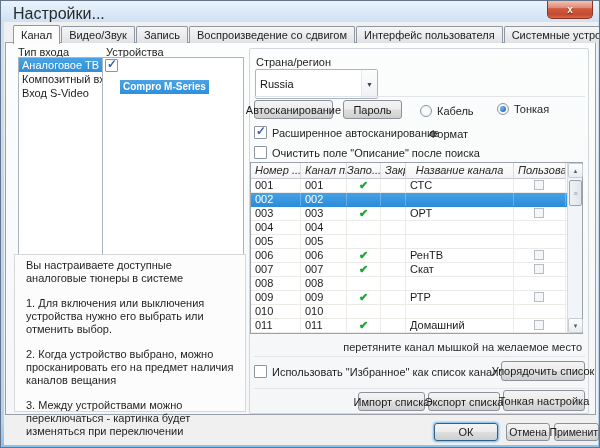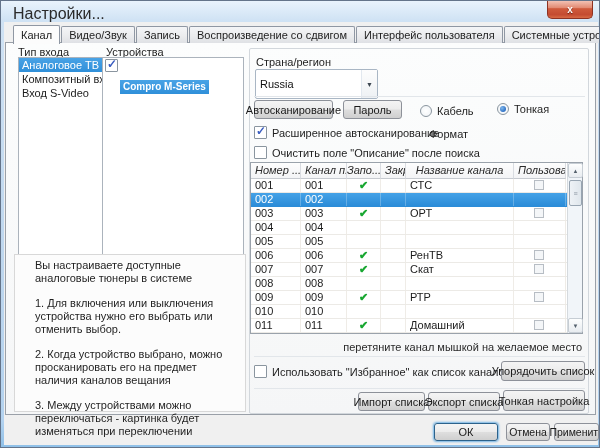--- a/index.html
+++ b/index.html
@@ -34,21 +34,21 @@
   .devrow { display:flex; align-items:center; height:15px; padding-left:2px; }
   .devrow .dlabel { font-size:10px; font-weight:bold; color:#fff; background:linear-gradient(180deg,#49a3e6,#2f8fd9); padding:0 3px; height:14px; line-height:14px;margin-top:42px; }
 
   .cb { display:inline-block; width:13px; height:13px; background:#fff; border:1px solid #8a959f; border-radius:1px; position:relative; flex:none; cursor:pointer; }
   .cb .tick { position:absolute; left:1px; top:-3px; font-size:12px; font-weight:bold; color:#3a5dc0; }
   .rd { display:inline-block; width:12px; height:12px; border-radius:50%; background:radial-gradient(#ffffff,#eef2f5); border:1px solid #8a959f; position:relative; flex:none; cursor:pointer; }
   .rd.on:after { content:""; position:absolute; left:2px; top:2px; width:6px; height:6px; border-radius:50%;
     background:radial-gradient(circle at 35% 35%,#7fb8ec,#2d6fc4 70%); }
 
   .descbox { position:absolute; left:8px; top:211px; width:232px; height:158px; background:#fcfcfc;
-    border:1px solid #d8d8d8; padding:4px 20px; font-size:11px; line-height:13px; color:#1f1f1f; }
+    border:1px solid #d8d8d8; padding:4px 11px; font-size:11px; line-height:13px; color:#1f1f1f; }
   .descbox p { margin-bottom:12px; }
 
   .group { position:absolute; left:243px; top:5px; width:340px; height:366px; border:1px solid #d2d7dc; border-radius:2px; }
   .sep { position:absolute; left:4px; width:331px; height:1px; background:#e2e6ea; }
 
   .btn { position:absolute; background:linear-gradient(180deg,#f4f4f4 0%,#ececec 48%,#dedede 52%,#cfcfcf 100%);
     border:1px solid #8d9199; border-radius:3px; font-size:11px; color:#1a1a1a;
     display:flex; align-items:center; justify-content:center; white-space:nowrap; cursor:pointer; }
   .btn.focus { border-color:#2c628b; box-shadow:0 0 2px 1px #74b4e4; }
 

